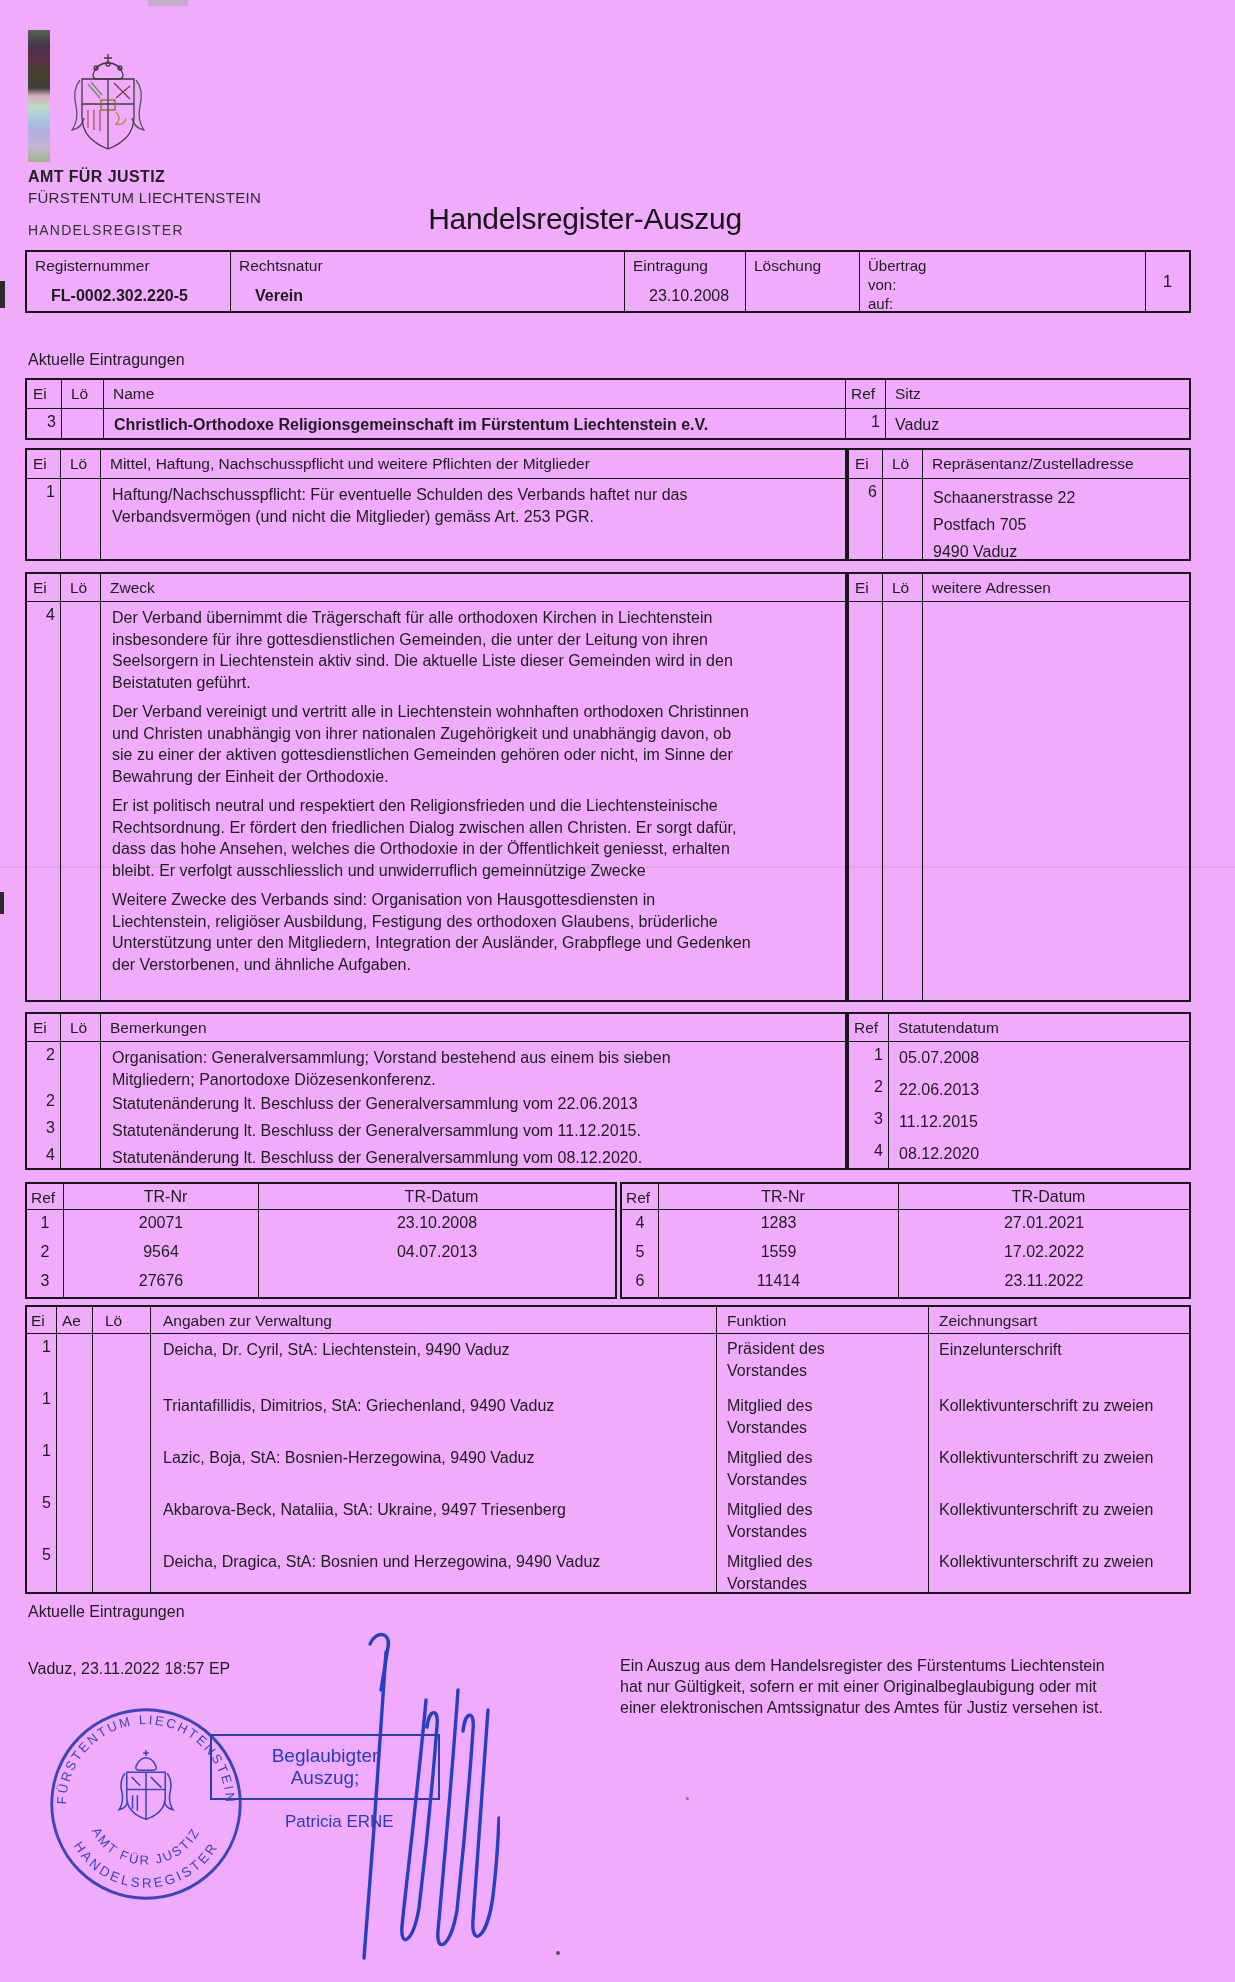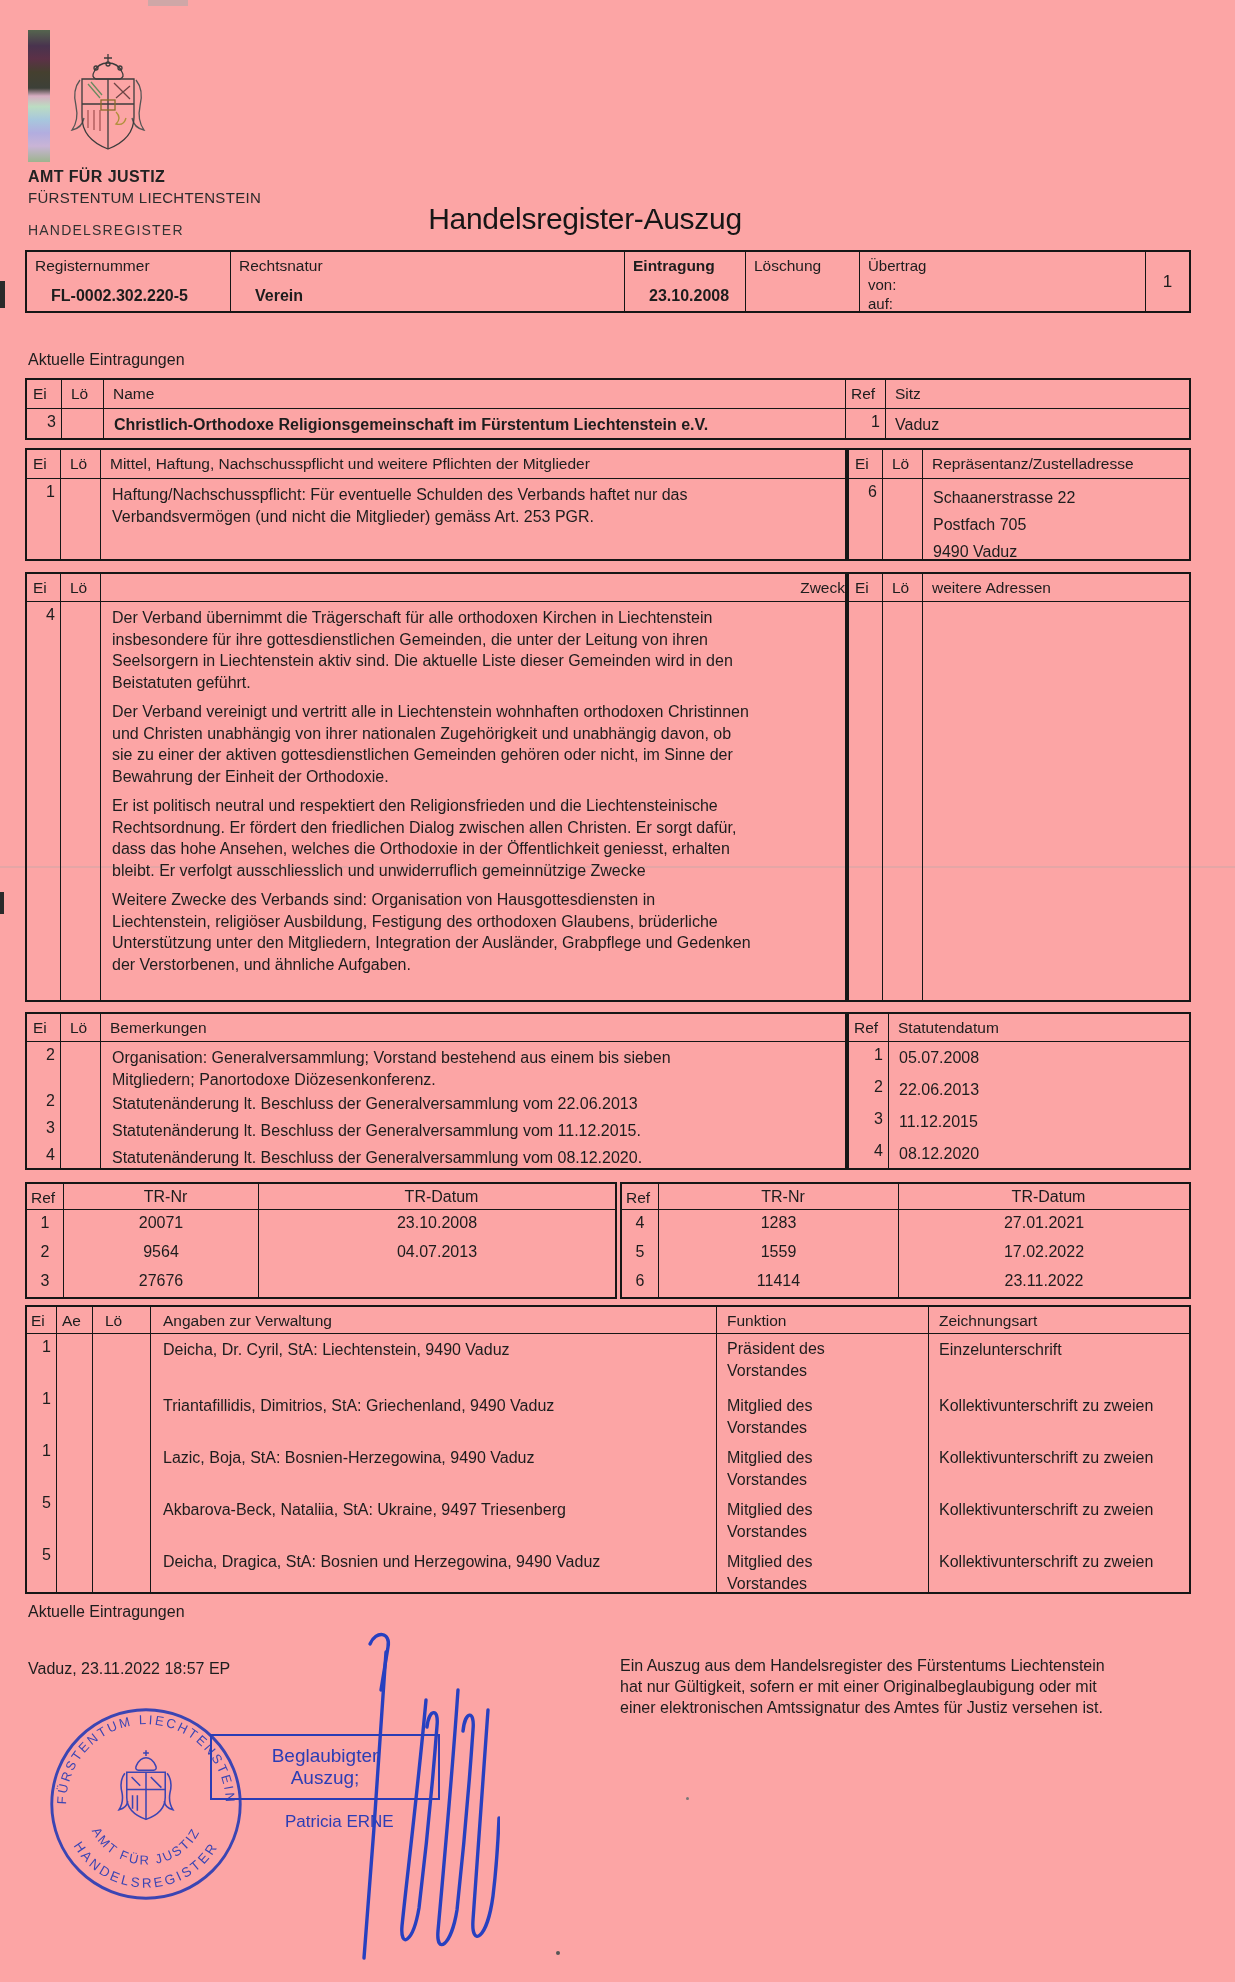--- a/index.html
+++ b/index.html
@@ -1,18 +1,18 @@
 <!DOCTYPE html>
 <html><head>
 <meta charset="utf-8">
 <style>
   html,body{margin:0;padding:0;background:#e8e8e6;}
   .page{
     position:relative;width:1235px;height:1982px;margin:0 auto;
-    background:#fca5a5;font-family:"Liberation Sans",sans-serif;color:#1d1d1d;
+    background:#f0abfc;font-family:"Liberation Sans",sans-serif;color:#1d1d1d;
     overflow:hidden;
   }
   
   .colorstrip{position:absolute;left:28px;top:30px;width:22px;height:132px;
     background:linear-gradient(180deg,#55654e 0%,#49334e 12%,#5c3147 22%,#45402f 32%,#3d4038 44%,
       #d7adc1 50%,#bcdcc2 58%,#a7c7dd 68%,#b2addf 78%,#c9b4d6 88%,#9db48f 100%);}
   .crest{position:absolute;left:58px;top:52px;}
   .org1{position:absolute;left:28px;top:168px;font-size:16px;font-weight:700;letter-spacing:.4px;color:#222;}
   .org2{position:absolute;left:28px;top:189px;font-size:15px;letter-spacing:.3px;color:#2b2b2b;}
   .reglabel{position:absolute;left:28px;top:222px;font-size:14px;letter-spacing:1.2px;color:#333;}
@@ -90,21 +90,21 @@
 
   <div class="tbl" style="left:25px;top:250px;width:1166px;height:63px;display:flex;">
     <div class="ri-cell bR" style="width:204px;">
       <div class="ri-lab">Registernummer</div>
       <div class="ri-val bold">FL-0002.302.220-5</div>
     </div>
     <div class="ri-cell bR" style="width:394px;">
       <div class="ri-lab">Rechtsnatur</div>
       <div class="ri-val bold">Verein</div>
     </div>
-    <div class="ri-cell bR" style="width:121px;font-weight:bold;">
+    <div class="ri-cell bR" style="width:121px;">
       <div class="ri-lab">Eintragung</div>
       <div class="ri-val">23.10.2008</div>
     </div>
     <div class="ri-cell bR" style="width:114px;text-align:right;">
       <div class="ri-lab">Löschung</div>
       <div class="ri-val"></div>
     </div>
     <div class="ri-cell bR" style="width:286px;">
       <div class="ri-ueb">
         <div>Übertrag</div>
@@ -160,21 +160,21 @@
         <div>Postfach 705</div>
         <div>9490 Vaduz</div>
       </div>
     </div>
   </div>
 
   <div class="tbl" style="left:25px;top:572px;width:822px;height:430px;">
     <div class="frow bB" style="height:28px;">
       <div class="hlbl bR" style="width:34px;padding-left:6px;">Ei</div>
       <div class="hlbl bR" style="width:40px;">Lö</div>
-      <div class="hlbl" style="flex:1;text-align:right;">Zweck</div>
+      <div class="hlbl" style="flex:1;">Zweck</div>
     </div>
     <div class="frow" style="height:398px;">
       <div class="numcell bR" style="width:34px;">4</div>
       <div class="bR" style="width:40px;"></div>
       <div class="txt" style="flex:1;padding:5px 0 0 11px;">
         <p style="margin:0 0 8px 0;max-width:640px;">Der Verband übernimmt die Trägerschaft für alle orthodoxen Kirchen in Liechtenstein insbesondere für ihre gottesdienstlichen Gemeinden, die unter der Leitung von ihren Seelsorgern in Liechtenstein aktiv sind. Die aktuelle Liste dieser Gemeinden wird in den Beistatuten geführt.</p>
         <p style="margin:0 0 8px 0;max-width:640px;">Der Verband vereinigt und vertritt alle in Liechtenstein wohnhaften orthodoxen Christinnen und Christen unabhängig von ihrer nationalen Zugehörigkeit und unabhängig davon, ob sie zu einer der aktiven gottesdienstlichen Gemeinden gehören oder nicht, im Sinne der Bewahrung der Einheit der Orthodoxie.</p>
         <p style="margin:0 0 8px 0;max-width:640px;">Er ist politisch neutral und respektiert den Religionsfrieden und die Liechtensteinische Rechtsordnung. Er fördert den friedlichen Dialog zwischen allen Christen. Er sorgt dafür, dass das hohe Ansehen, welches die Orthodoxie in der Öffentlichkeit geniesst, erhalten bleibt. Er verfolgt ausschliesslich und unwiderruflich gemeinnützige Zwecke</p>
         <p style="margin:0;max-width:640px;">Weitere Zwecke des Verbands sind: Organisation von Hausgottesdiensten in Liechtenstein, religiöser Ausbildung, Festigung des orthodoxen Glaubens, brüderliche Unterstützung unter den Mitgliedern, Integration der Ausländer, Grabpflege und Gedenken der Verstorbenen, und ähnliche Aufgaben.</p>
       </div>

